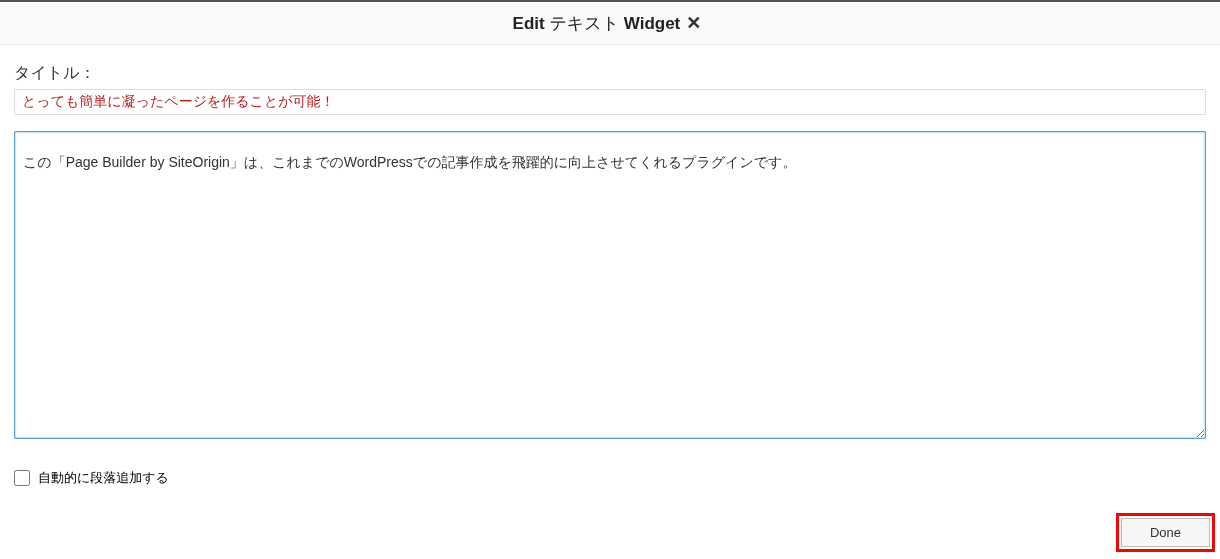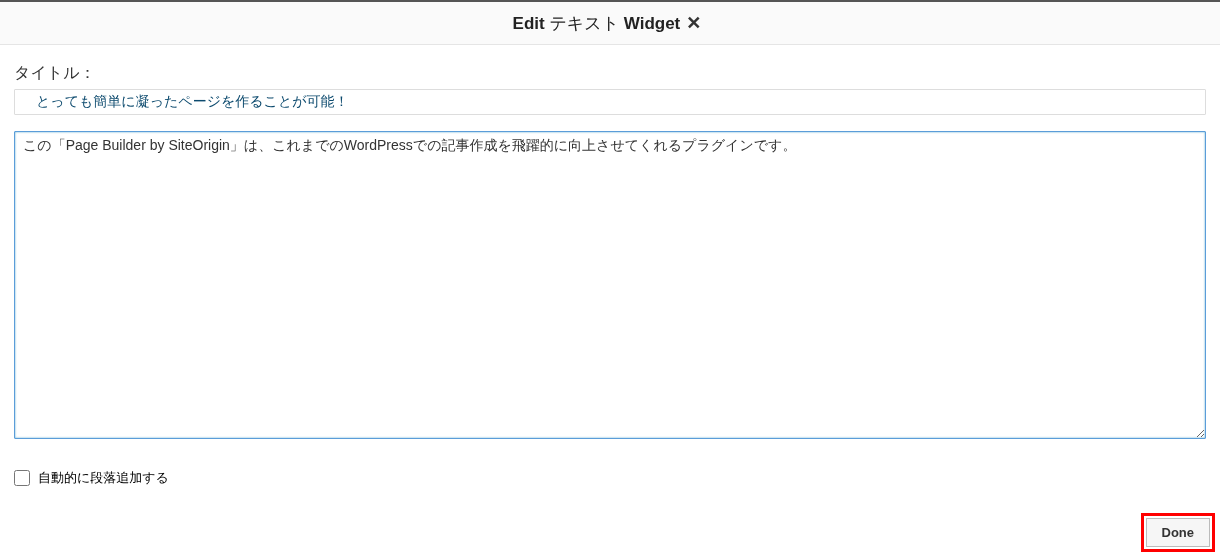--- a/index.html
+++ b/index.html
@@ -53,34 +53,34 @@
     .field-label {
       display: block;
       font-size: 16px;
       color: #333;
       margin-bottom: 5px;
     }
     
     .text-input {
       width: 100%;
       font-size: 14px;
-      padding: 4px 21px;
+      padding: 4px 7px;
       border: 1px solid #ddd;
       border-radius: 1px;
       background: #fff;
-      color: #0c4a6e;
+      color: #b91c1c;
       outline: none;
     }
     
     .textarea-input {
       width: 100%;
       margin-top: 16px;
       font-size: 14px;
       font-family: inherit;
-      padding: 5px 8px;
+      padding: 22px 8px;
       border: 1px solid #5b9dd9;
       border-radius: 1px;
       background: #fff;
       color: #333;
       outline: none;
       height: 308px;
       resize: both;
       box-shadow: 0 0 2px rgba(30,140,190,0.8) inset;
     }
     
@@ -119,29 +119,28 @@
       bottom: 0;
       left: 0;
       right: 0;
       display: flex;
       justify-content: flex-end;
       padding: 10px 10px 12px 10px;
       background: #fff;
     }
     
     .done-button {
-      padding: 6px 15px;
+      padding: 6px 28px;
       font-size: 13px;
       border: 1px solid #bbb;
       background: #f6f6f6;
       cursor: pointer;
       outline: 3px solid #ff0000;
       outline-offset: 2px;
       color: #333;
-      font-weight: bold;
     }
   </style>
 </head>
 <body>
 
 <div class="modal-header">
   <div class="modal-title">
     <span class="bold">Edit</span>
     <span>テキスト</span>
     <span class="bold">Widget</span>

